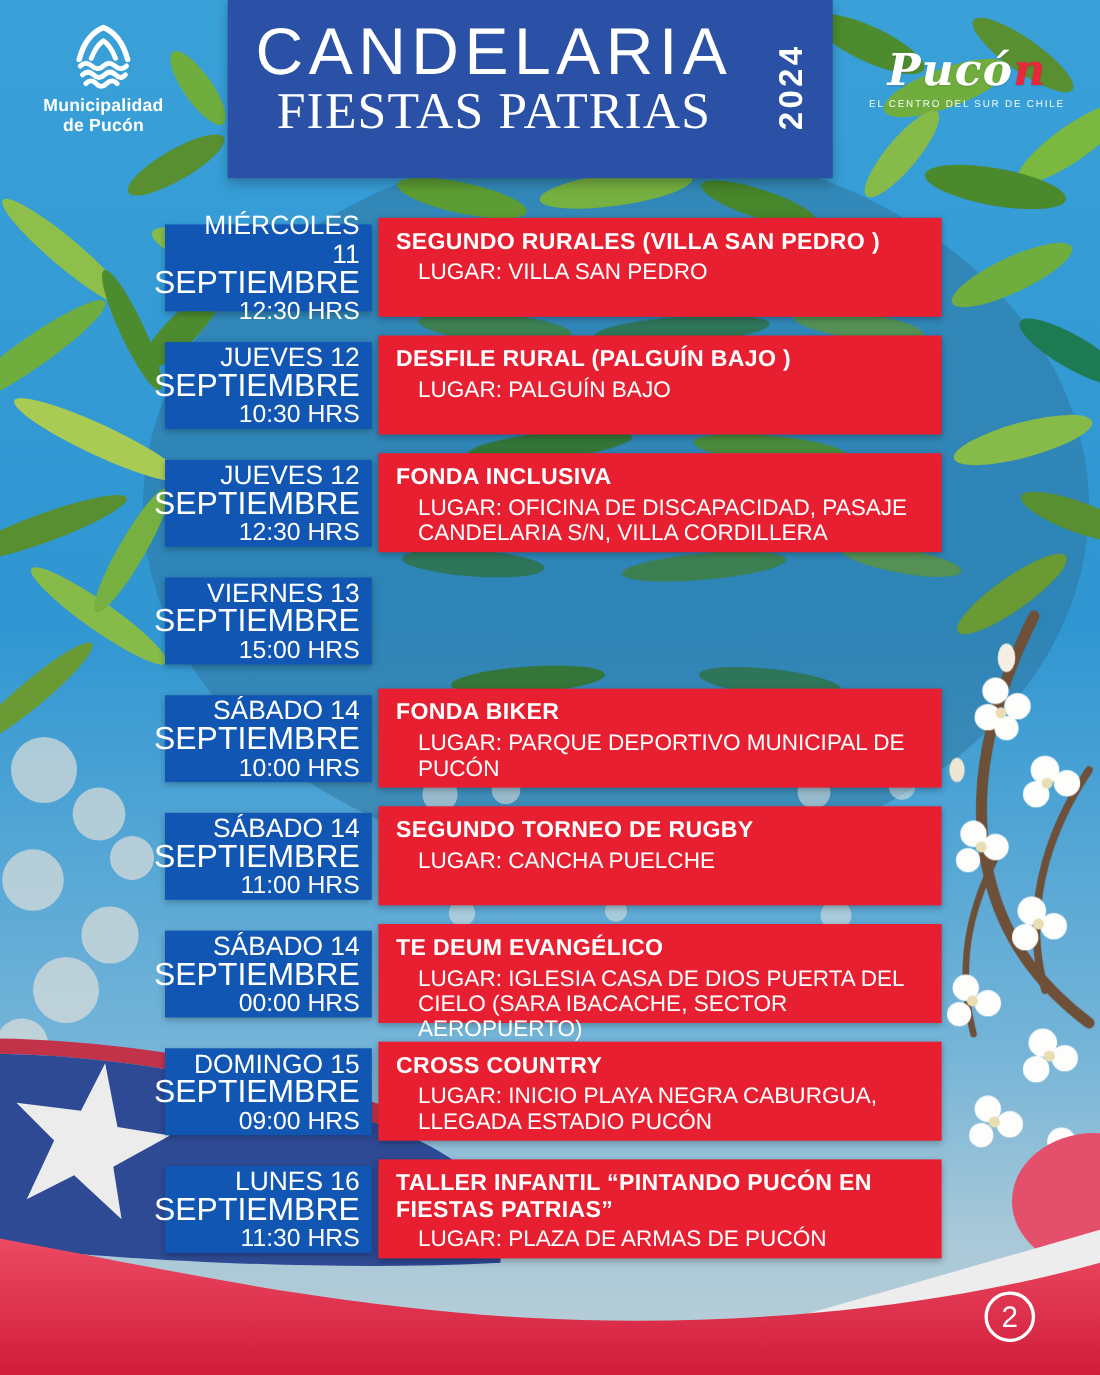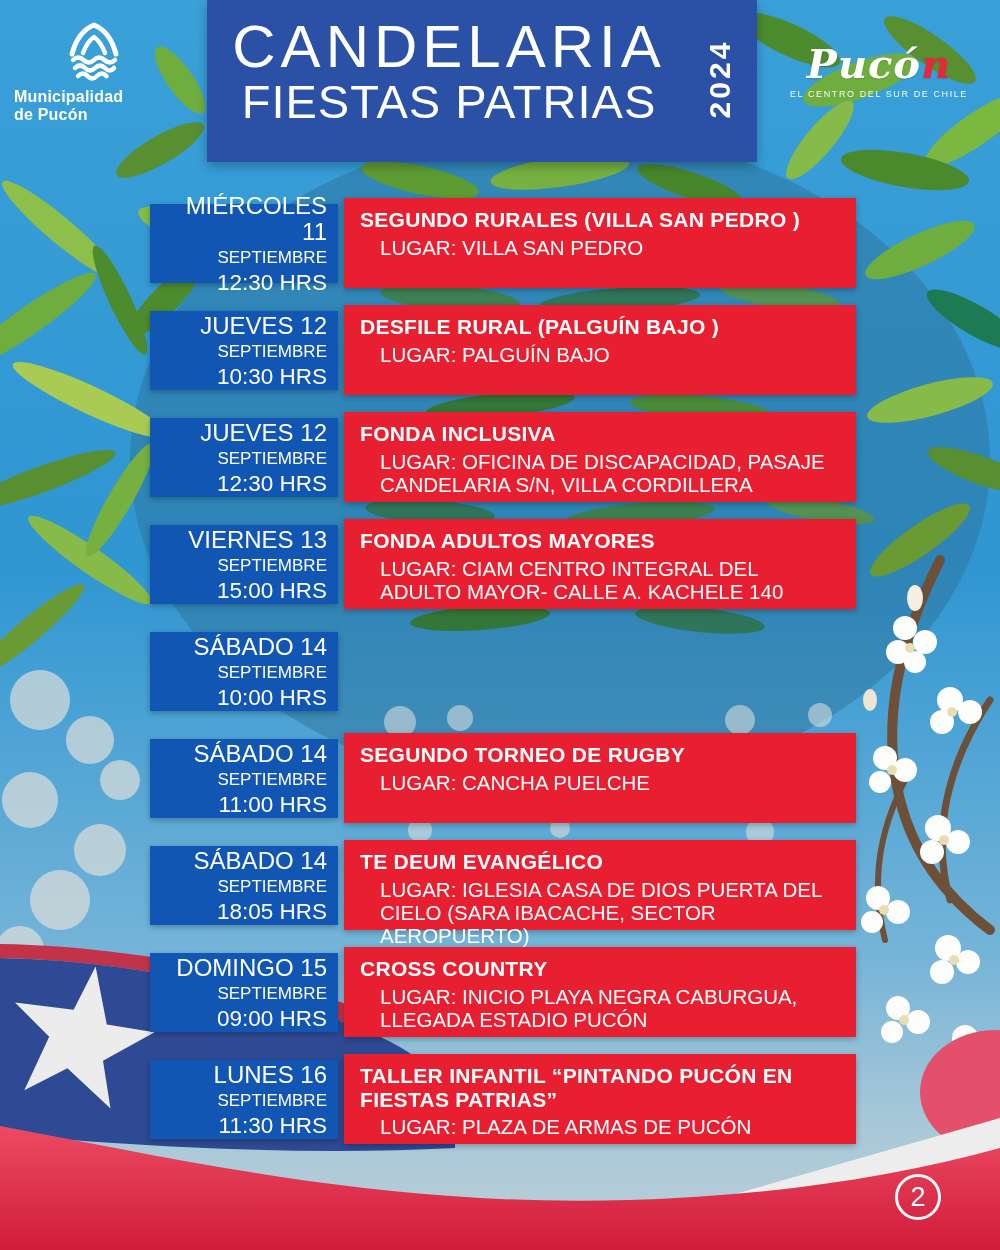--- a/index.html
+++ b/index.html
@@ -3,31 +3,31 @@
 <meta charset="utf-8">
 <style>
   html,body { margin:0; padding:0; }
   .poster {
     position:relative; width:1000px; height:1250px; overflow:hidden;
     font-family:"Liberation Sans", sans-serif; background:#2f96d2;
   }
   .bg { position:absolute; inset:0; display:block; }
 
   
-  .muni-logo { position:absolute; left:14px; top:20px; width:160px; text-align:left; color:#fff; }
+  .muni-logo { position:absolute; left:14px; top:20px; width:160px; text-align:center; color:#fff; }
   .muni-logo svg { display:block; margin:0 auto 6px auto; }
   .muni-name { font-size:16px; font-weight:700; line-height:1.12; letter-spacing:.2px; }
 
   .banner {
     position:absolute; left:207px; top:0px; width:550px; height:162px;
     background:#2b51a6; color:#fff; box-shadow:0 4px 10px rgba(0,0,0,.28);
   }
   .banner-titles { position:absolute; left:6px; right:72px; top:16px; text-align:center; white-space:nowrap; }
   .banner-line1 { font-size:60px; letter-spacing:5px; line-height:1.02; font-weight:400; }
-  .banner-line2 { font-size:47px; letter-spacing:1px; line-height:1.05; font-weight:400; }
+  .banner-line2 { font-size:47px; letter-spacing:1px; line-height:1.05; font-weight:400;font-family:Liberation Serif, serif; }
   .banner-year-box {
     position:absolute; right:-28px; top:62px; width:130px; text-align:center;
     transform:rotate(-90deg); font-weight:700; font-size:30px; letter-spacing:3px;
   }
 
   .pucon-logo { position:absolute; right:26px; top:44px; width:190px; text-align:center; color:#fff; }
   .pucon-name {
     font-family:"DejaVu Serif", serif; font-style:italic; font-weight:700;
     font-size:40px; line-height:1; letter-spacing:1px;
     text-shadow:0 1px 2px rgba(0,0,0,.15);
@@ -41,21 +41,21 @@
   .event-row { position:relative; height:90px; }
   .date-block {
     position:absolute; left:0; top:6px; width:188px; height:79px;
     background:#1156b3; color:#fff; box-sizing:border-box;
     display:flex; flex-direction:column; justify-content:center; align-items:flex-end;
     padding-right:11px; text-align:right;
     box-shadow:0 2px 6px rgba(0,0,0,.28);
     padding-left:24px;
   }
   .date-day   { font-size:24px; line-height:26px; }
-  .date-month { font-size:17px; line-height:25px; }
+  .date-month { font-size:29px; line-height:25px; }
   .date-time  { font-size:22.5px; line-height:25px; }
   .event-block {
     position:absolute; left:194px; top:0; width:512px; height:90px;
     background:#e81f30; color:#fff; box-sizing:border-box;
     padding:10px 16px 8px 16px;
     box-shadow:0 2px 6px rgba(0,0,0,.28);
   }
   .event-title { font-weight:700; font-size:21px; line-height:1.12; letter-spacing:.3px; margin-bottom:4px; }
   .event-location { font-size:20.5px; line-height:1.13;margin-left:20px; }
 
@@ -286,51 +286,51 @@
         <div class="event-location">LUGAR: OFICINA DE DISCAPACIDAD, PASAJE CANDELARIA S/N, VILLA CORDILLERA</div>
       </div>
     </div>
 
     <div class="event-row">
       <div class="date-block">
         <div class="date-day">VIERNES 13</div>
         <div class="date-month">SEPTIEMBRE</div>
         <div class="date-time">15:00 HRS</div>
       </div>
-      <div class="event-block">
-        <div class="event-title">FONDA ADULTOS MAYORES</div>
-        <div class="event-location">LUGAR: CIAM CENTRO INTEGRAL DEL ADULTO MAYOR- CALLE A. KACHELE 140</div>
-      </div>
     </div>
 
     <div class="event-row">
       <div class="date-block">
         <div class="date-day">SÁBADO 14</div>
         <div class="date-month">SEPTIEMBRE</div>
         <div class="date-time">10:00 HRS</div>
+      </div>
+      <div class="event-block">
+        <div class="event-title">FONDA BIKER</div>
+        <div class="event-location">LUGAR: PARQUE DEPORTIVO MUNICIPAL DE PUCÓN</div>
       </div>
     </div>
 
     <div class="event-row">
       <div class="date-block">
         <div class="date-day">SÁBADO 14</div>
         <div class="date-month">SEPTIEMBRE</div>
         <div class="date-time">11:00 HRS</div>
       </div>
       <div class="event-block">
         <div class="event-title">SEGUNDO TORNEO DE RUGBY</div>
         <div class="event-location">LUGAR: CANCHA PUELCHE</div>
       </div>
     </div>
 
     <div class="event-row">
       <div class="date-block">
         <div class="date-day">SÁBADO 14</div>
         <div class="date-month">SEPTIEMBRE</div>
-        <div class="date-time">18:05 HRS</div>
+        <div class="date-time">00:00 HRS</div>
       </div>
       <div class="event-block">
         <div class="event-title">TE DEUM EVANGÉLICO</div>
         <div class="event-location">LUGAR: IGLESIA CASA DE DIOS PUERTA DEL CIELO (SARA IBACACHE, SECTOR AEROPUERTO)</div>
       </div>
     </div>
 
     <div class="event-row">
       <div class="date-block">
         <div class="date-day">DOMINGO 15</div>

